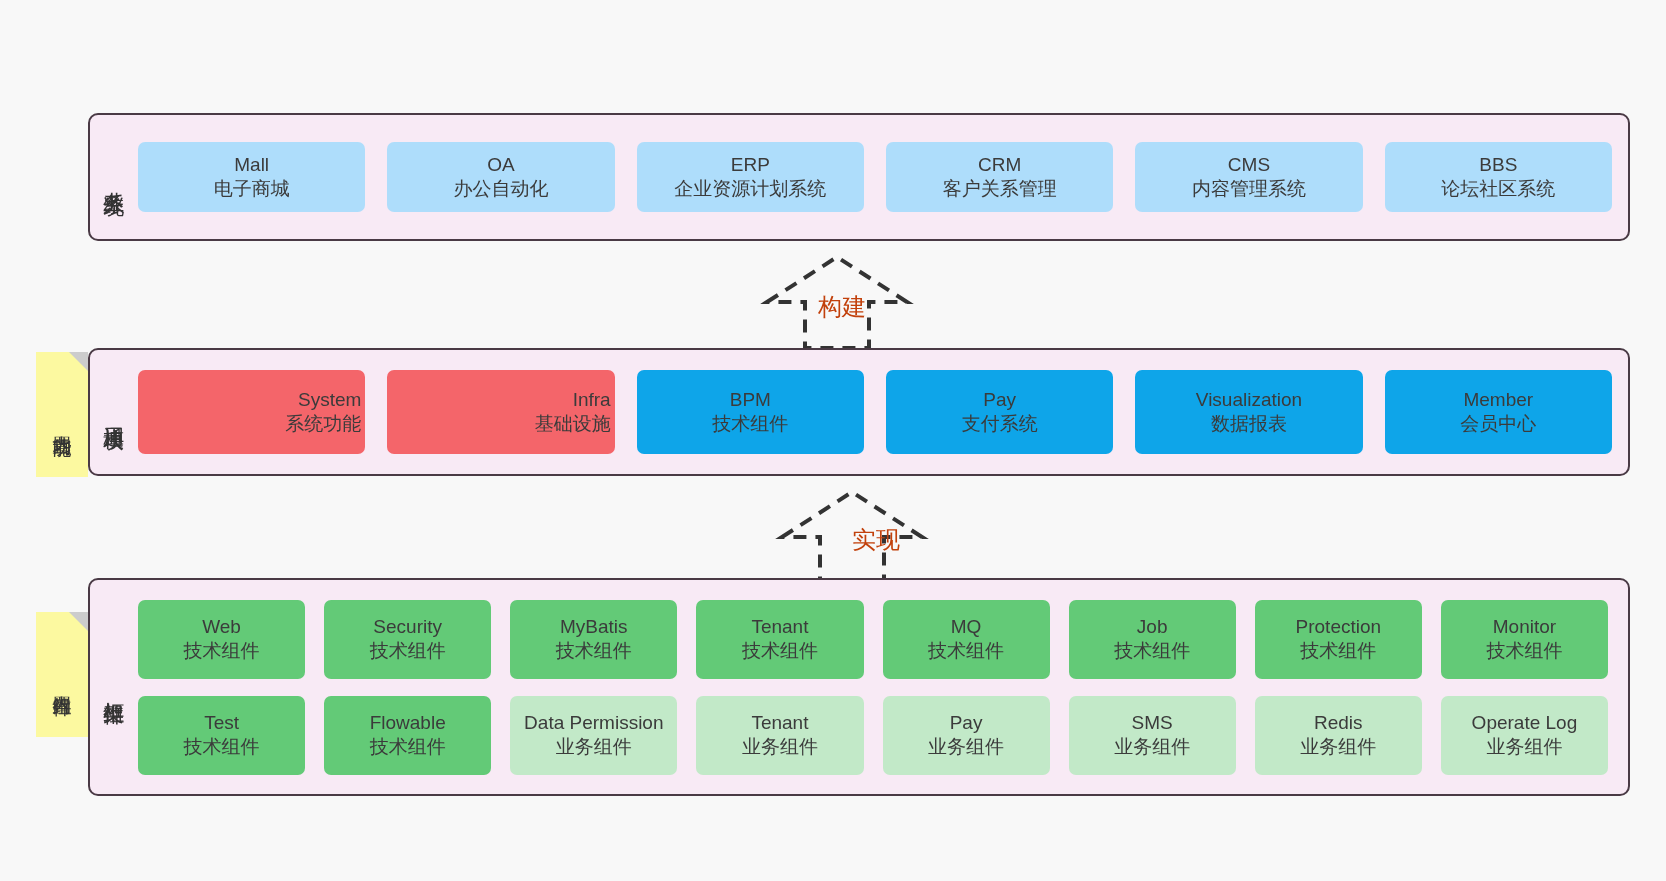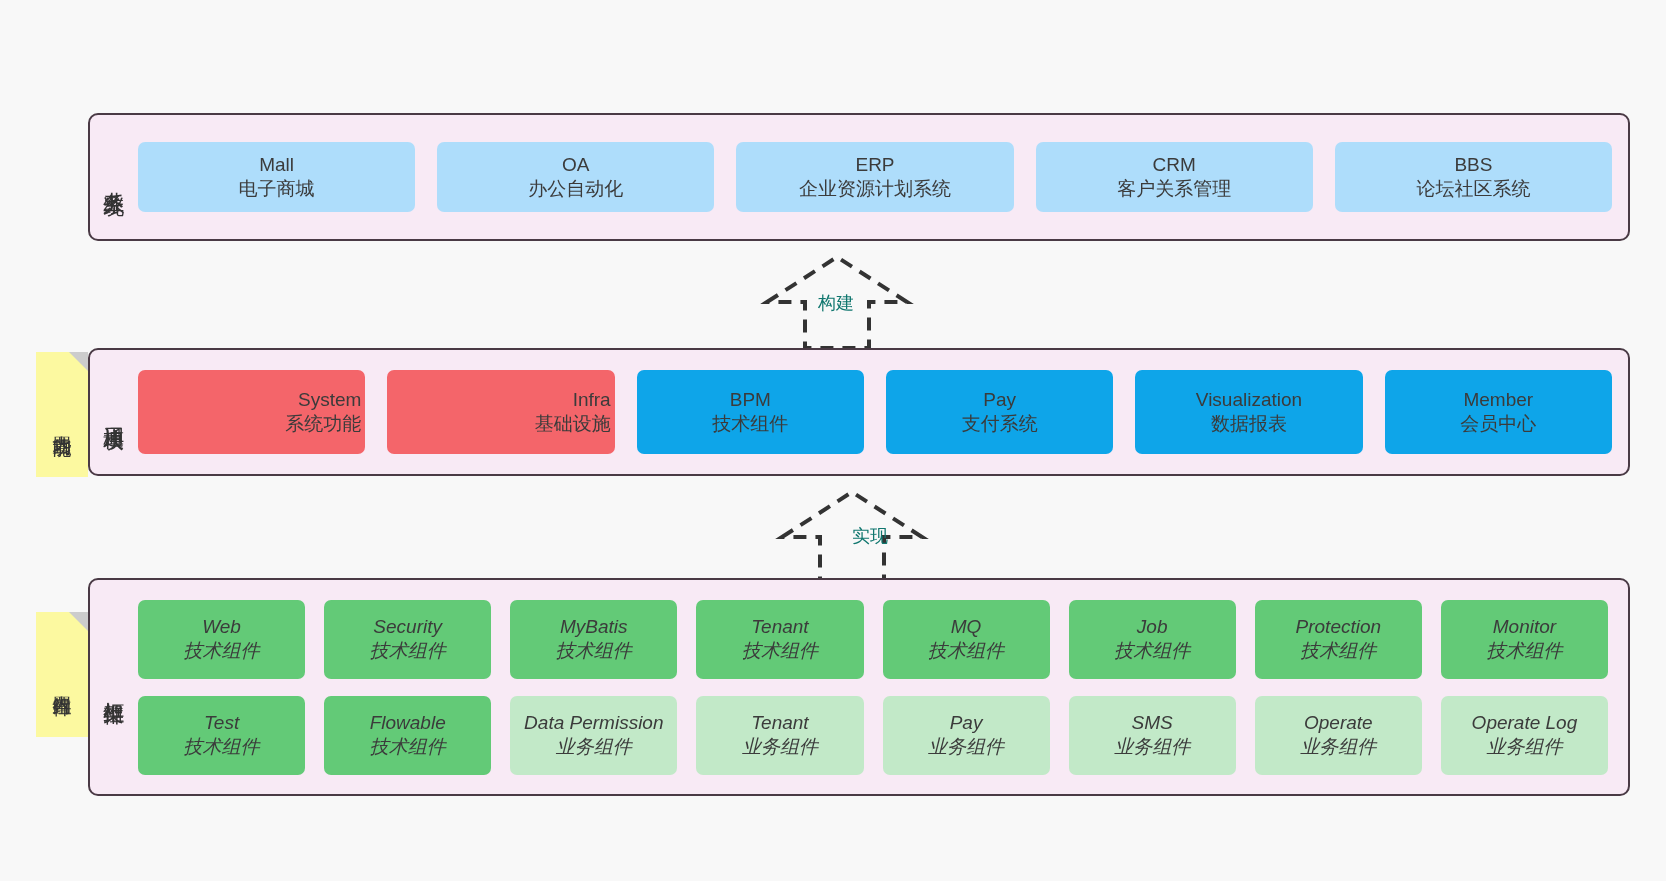--- a/index.html
+++ b/index.html
@@ -79,21 +79,21 @@
   
   #layer-business {left:88px;  top:113px; width:1542px; height:128px;}
   #layer-common   {left:88px;  top:348px; width:1542px; height:128px;}
   #layer-framework{left:88px;  top:578px; width:1542px; height:218px;}
 
   #layer-business  .row{height:70px;}
   #layer-common    .row{height:84px;}
   #layer-framework .row{height:79px;}
   #layer-business  .layer-body{padding-right:16px;}
   #layer-common    .layer-body{padding-right:16px;}
-  #layer-framework .layer-body{padding-right:20px;gap:17px;font-style:italic;}
+  #layer-framework .layer-body{padding-right:20px;gap:17px;}
   #layer-framework .row{gap:19px;}
 
   
   .note{
     position:absolute;
     background:#fcf9a0;
     width:52px;
     box-sizing:border-box;
     display:flex;
     align-items:center;
@@ -122,22 +122,22 @@
   .arrow{
     position:absolute;
     width:160px;height:100px;
     pointer-events:none;
   }
   #arrow-build{left:757px; top:252px;}
   #arrow-impl {left:772px; top:487px;}
   .arrow svg{display:block;overflow:visible;}
   .arrow-label{
     position:absolute;
-    font-size:18px;
-    color:#0f766e;
+    font-size:24px;
+    color:#c2410c;
     white-space:nowrap;
     user-select:none;
     background:transparent;
   }
   #label-build{left:818px; top:291px;}
   #label-impl {left:852px; top:524px;}
 </style>
 </head>
 <body>
 
@@ -155,20 +155,24 @@
           <span class="en">OA</span>
           <span class="cn">办公自动化</span>
         </div>
         <div class="cell c-blue">
           <span class="en">ERP</span>
           <span class="cn">企业资源计划系统</span>
         </div>
         <div class="cell c-blue">
           <span class="en">CRM</span>
           <span class="cn">客户关系管理</span>
+        </div>
+        <div class="cell c-blue">
+          <span class="en">CMS</span>
+          <span class="cn">内容管理系统</span>
         </div>
         <div class="cell c-blue">
           <span class="en">BBS</span>
           <span class="cn">论坛社区系统</span>
         </div>
       </div>
     </div>
   </div>
 
   <div class="arrow" id="arrow-build">
@@ -285,21 +289,21 @@
         </div>
         <div class="cell c-lightgreen">
           <span class="en">Pay</span>
           <span class="cn">业务组件</span>
         </div>
         <div class="cell c-lightgreen">
           <span class="en">SMS</span>
           <span class="cn">业务组件</span>
         </div>
         <div class="cell c-lightgreen">
-          <span class="en">Operate</span>
+          <span class="en">Redis</span>
           <span class="cn">业务组件</span>
         </div>
         <div class="cell c-lightgreen">
           <span class="en">Operate Log</span>
           <span class="cn">业务组件</span>
         </div>
       </div>
 
     </div>
   </div>

